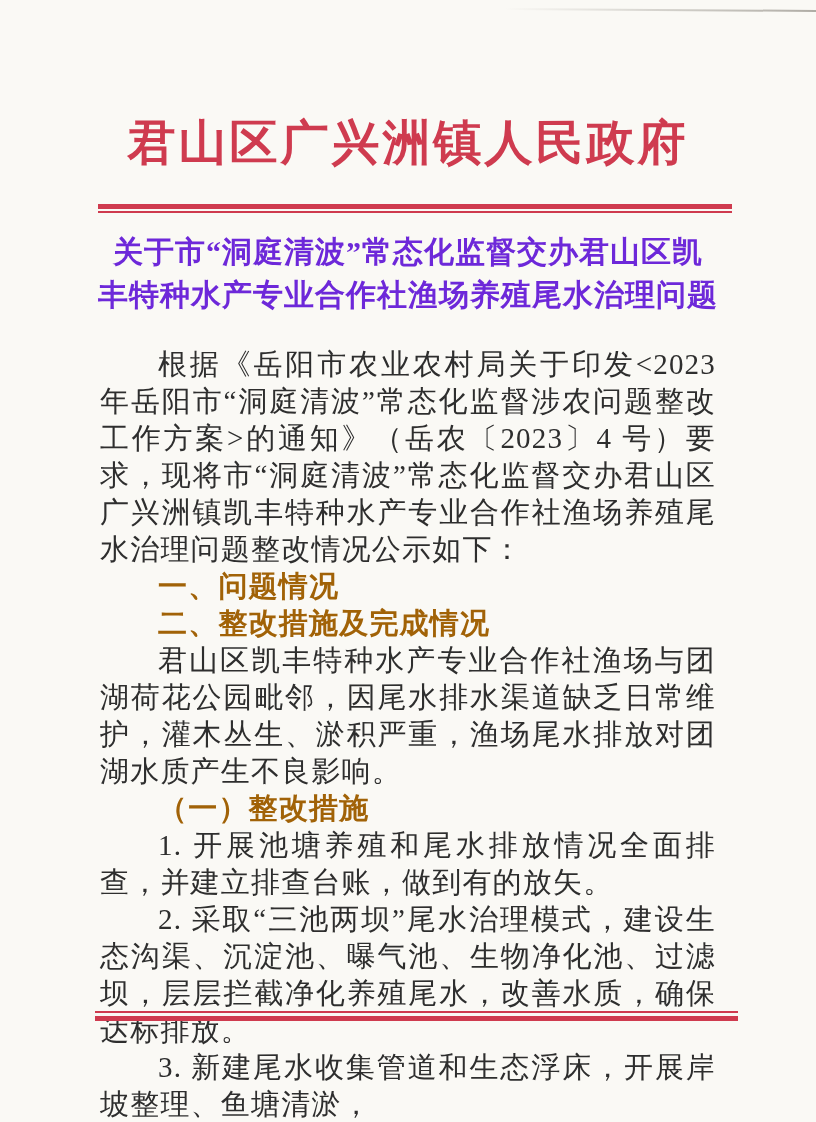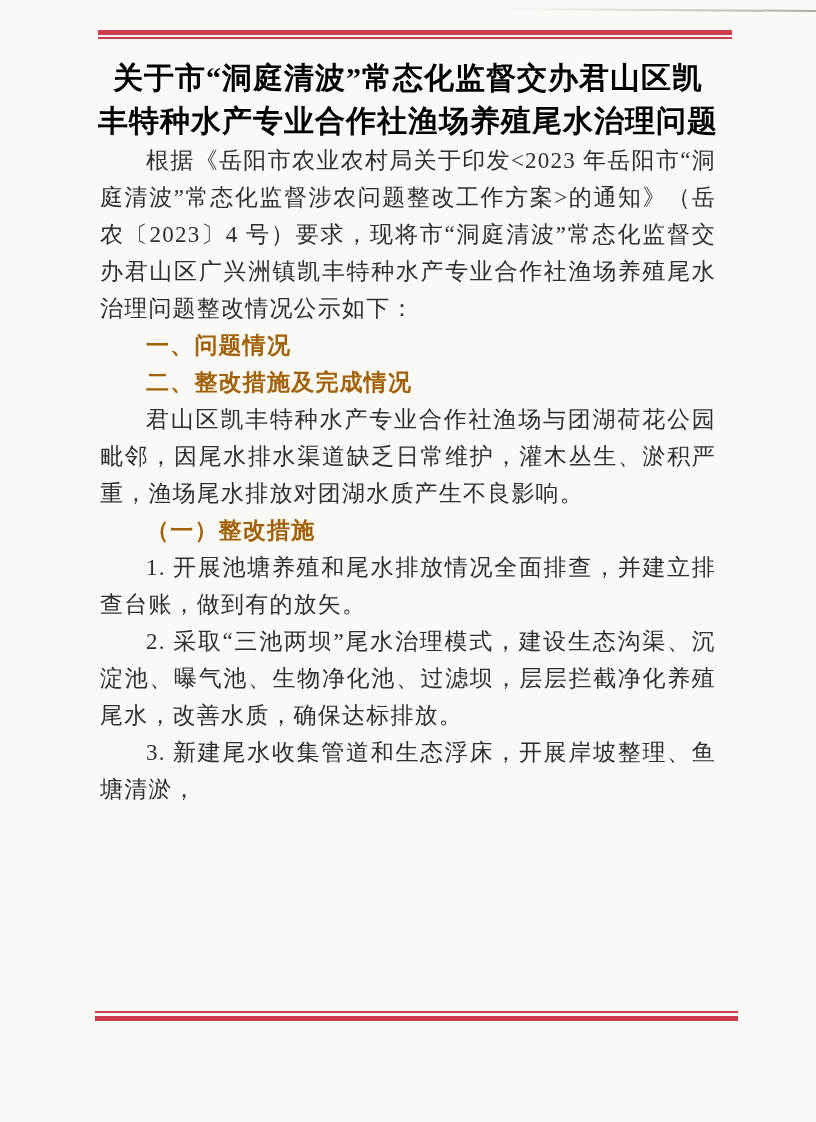--- a/index.html
+++ b/index.html
@@ -37,26 +37,26 @@
   .rule-top { margin-top: 30px; }
   .rule .bar-thick { height: 5px; background: #cf3b4f; }
   .rule .bar-gap   { height: 2px; background: transparent; }
   .rule .bar-thin  { height: 2px; background: #cf3b4f; }
   .doc-title {
     margin: 17px 70px 0;
     text-align: center;
     font-size: 30px;
     font-weight: bold;
     line-height: 43px;
-    color: #000000;
+    color: #6d28d9;
     letter-spacing: 1px;
   }
   .body-text {
-    margin: 0 100px 0;
-    font-size: 23px;
+    margin: 30px 100px 0;
+    font-size: 29px;
     line-height: 37px;
     text-align: justify;
     letter-spacing: 1.2px;
     color: #2e2e2e;
   }
   .para { text-indent: 2em; }
   .para.heading, .para.subheading { font-weight: bold; color: #a16207; }
   .footer-rule {
     position: absolute;
     top: 1011px;
@@ -67,20 +67,21 @@
   .footer-rule .bar-gap   { height: 3px; background: transparent; }
   .footer-rule .bar-thick { height: 5px; background: #cf3b4f; }
 </style>
 </head>
 <body>
 
 <div class="page">
 
   <div class="scan-artifact"></div>
 
+  <div class="letterhead">君山区广兴洲镇人民政府</div>
 
   <div class="rule rule-top">
     <div class="bar-thick"></div>
     <div class="bar-gap"></div>
     <div class="bar-thin"></div>
   </div>
 
   <div class="doc-title">
     <div>关于市“洞庭清波”常态化监督交办君山区凯</div>
     <div>丰特种水产专业合作社渔场养殖尾水治理问题</div>

